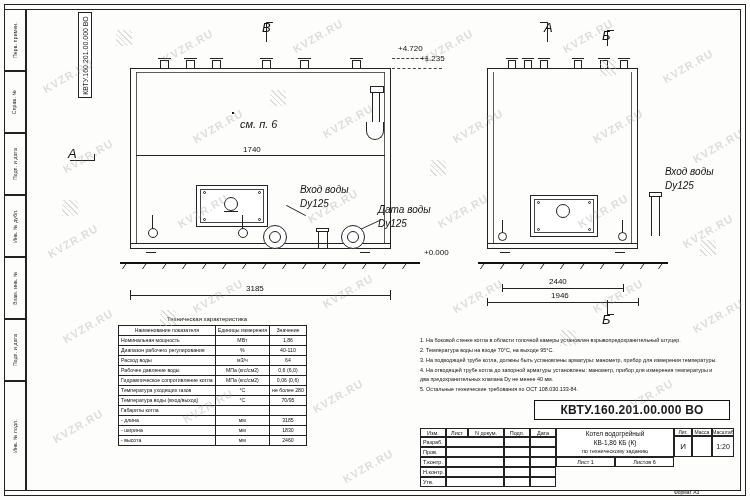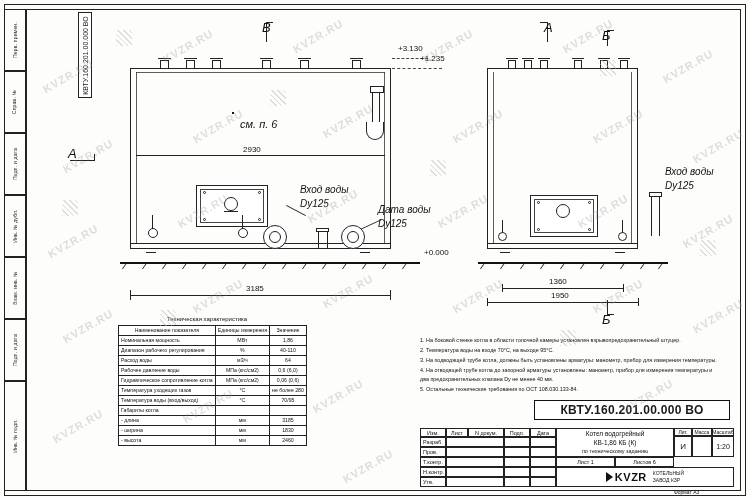--- a/index.html
+++ b/index.html
@@ -251,21 +251,21 @@
     <div class="nozzle" style="left:300px;top:60px;width:9px;height:9px;"></div>
     <div class="nozzle" style="left:352px;top:60px;width:9px;height:9px;"></div>
     <div class="ln h" style="left:158px;top:58px;width:13px;"></div>
     <div class="ln h" style="left:184px;top:58px;width:13px;"></div>
     <div class="ln h" style="left:210px;top:58px;width:13px;"></div>
     <div class="ln h" style="left:260px;top:58px;width:13px;"></div>
     <div class="ln h" style="left:298px;top:58px;width:13px;"></div>
     <div class="ln h" style="left:350px;top:58px;width:13px;"></div>
 
     <div class="dash-h" style="left:392px;top:58px;width:36px;"></div>
-    <div class="dim-txt" style="left:398px;top:44px;">+3.130</div>
+    <div class="dim-txt" style="left:398px;top:44px;">+4.720</div>
     <div class="dash-h" style="left:392px;top:68px;width:50px;"></div>
     <div class="dim-txt" style="left:420px;top:54px;">+1.235</div>
     <div class="dim-txt" style="left:424px;top:248px;">+0.000</div>
 
     <div class="ln v" style="left:266px;top:22px;height:20px;"></div>
     <div class="ln h" style="left:266px;top:22px;width:7px;"></div>
     <div class="big-lbl" style="left:262px;top:20px;">В</div>
 
     <div class="ln h" style="left:70px;top:160px;width:24px;"></div>
     <div class="ln v" style="left:94px;top:154px;height:7px;"></div>
@@ -313,21 +313,21 @@
       <div class="ln v" style="left:324px;top:263px;height:6px;transform:skewX(-35deg);"></div>
       <div class="ln v" style="left:344px;top:263px;height:6px;transform:skewX(-35deg);"></div>
       <div class="ln v" style="left:364px;top:263px;height:6px;transform:skewX(-35deg);"></div>
       <div class="ln v" style="left:384px;top:263px;height:6px;transform:skewX(-35deg);"></div>
       <div class="ln v" style="left:404px;top:263px;height:6px;transform:skewX(-35deg);"></div>
     </div>
     <div class="ln h" style="left:146px;top:252px;width:10px;"></div>
     <div class="ln h" style="left:360px;top:252px;width:10px;"></div>
 
     <div class="ln h" style="left:136px;top:155px;width:249px;"></div>
-    <div class="dim-txt" style="left:243px;top:145px;">2930</div>
+    <div class="dim-txt" style="left:243px;top:145px;">1740</div>
 
     <div class="ln h" style="left:130px;top:295px;width:260px;"></div>
     <div class="ln v" style="left:130px;top:290px;height:10px;"></div>
     <div class="ln v" style="left:390px;top:290px;height:10px;"></div>
     <div class="dim-txt" style="left:246px;top:284px;">3185</div>
 
     <div class="ln h" style="left:232px;top:112px;width:2px;height:2px;background:#111;"></div>
     <div class="big-lbl" style="left:240px;top:118px;font-size:11px;">см. п. 6</div>
 
     <div class="lbl lbl-it" style="left:300px;top:184px;font-size:10px;">Вход воды</div>
@@ -401,26 +401,26 @@
       <div class="ln v" style="left:622px;top:263px;height:6px;transform:skewX(-35deg);"></div>
       <div class="ln v" style="left:642px;top:263px;height:6px;transform:skewX(-35deg);"></div>
       <div class="ln v" style="left:660px;top:263px;height:6px;transform:skewX(-35deg);"></div>
     </div>
     <div class="ln h" style="left:500px;top:252px;width:10px;"></div>
     <div class="ln h" style="left:615px;top:252px;width:10px;"></div>
 
     <div class="ln h" style="left:502px;top:288px;width:121px;"></div>
     <div class="ln v" style="left:502px;top:284px;height:8px;"></div>
     <div class="ln v" style="left:623px;top:284px;height:8px;"></div>
-    <div class="dim-txt" style="left:549px;top:277px;">1360</div>
+    <div class="dim-txt" style="left:549px;top:277px;">2440</div>
 
     <div class="ln h" style="left:487px;top:302px;width:151px;"></div>
     <div class="ln v" style="left:487px;top:298px;height:8px;"></div>
     <div class="ln v" style="left:638px;top:298px;height:8px;"></div>
-    <div class="dim-txt" style="left:551px;top:291px;">1950</div>
+    <div class="dim-txt" style="left:551px;top:291px;">1946</div>
 
     <div class="lbl lbl-it" style="left:665px;top:166px;font-size:10px;">Вход воды</div>
     <div class="lbl lbl-it" style="left:665px;top:180px;font-size:10px;">Dy125</div>
   </div>
 
   <div class="spec-title">Техническая характеристика</div>
   <table class="spec">
     <thead>
       <tr>
         <th class="c" style="width:96px;">Наименование показателя</th>
@@ -540,32 +540,20 @@
   <div class="tb c" style="left:692px;top:428px;width:20px;height:8px;font-size:5px;">Масса</div>
   <div class="tb c" style="left:712px;top:428px;width:22px;height:8px;font-size:5px;">Масштаб</div>
 
   <div class="tb c" style="left:674px;top:436px;width:18px;height:21px;font-size:8px;">И</div>
   <div class="tb c" style="left:692px;top:436px;width:20px;height:21px;"></div>
   <div class="tb c" style="left:712px;top:436px;width:22px;height:21px;font-size:7px;">1:20</div>
 
   <div class="tb c" style="left:556px;top:457px;width:59px;height:10px;">Лист 1</div>
   <div class="tb c" style="left:615px;top:457px;width:59px;height:10px;">Листов 6</div>
 
-  <div class="logo-box" style="left:556px;top:467px;width:178px;height:20px;">
-    <div style="display:flex;align-items:center;gap:6px;">
-      <div class="logo-mark">
-        <span class="logo-tri"></span>
-        <span>KVZR</span>
-      </div>
-      <div style="font-size:5px;line-height:7px;text-align:left;">
-        <div>КОТЕЛЬНЫЙ</div>
-        <div>ЗАВОД КЗР</div>
-      </div>
-    </div>
-  </div>
 
   <div style="position:absolute;left:674px;top:489px;font-size:5px;color:#111;">Формат   А3</div>
 
   <div>
     <div class="wm" style="left:40px;top:70px;">KVZR.RU</div>
     <div class="wm" style="left:160px;top:40px;">KVZR.RU</div>
     <div class="wm" style="left:290px;top:30px;">KVZR.RU</div>
     <div class="wm" style="left:420px;top:40px;">KVZR.RU</div>
     <div class="wm" style="left:560px;top:30px;">KVZR.RU</div>
     <div class="wm" style="left:660px;top:60px;">KVZR.RU</div>

